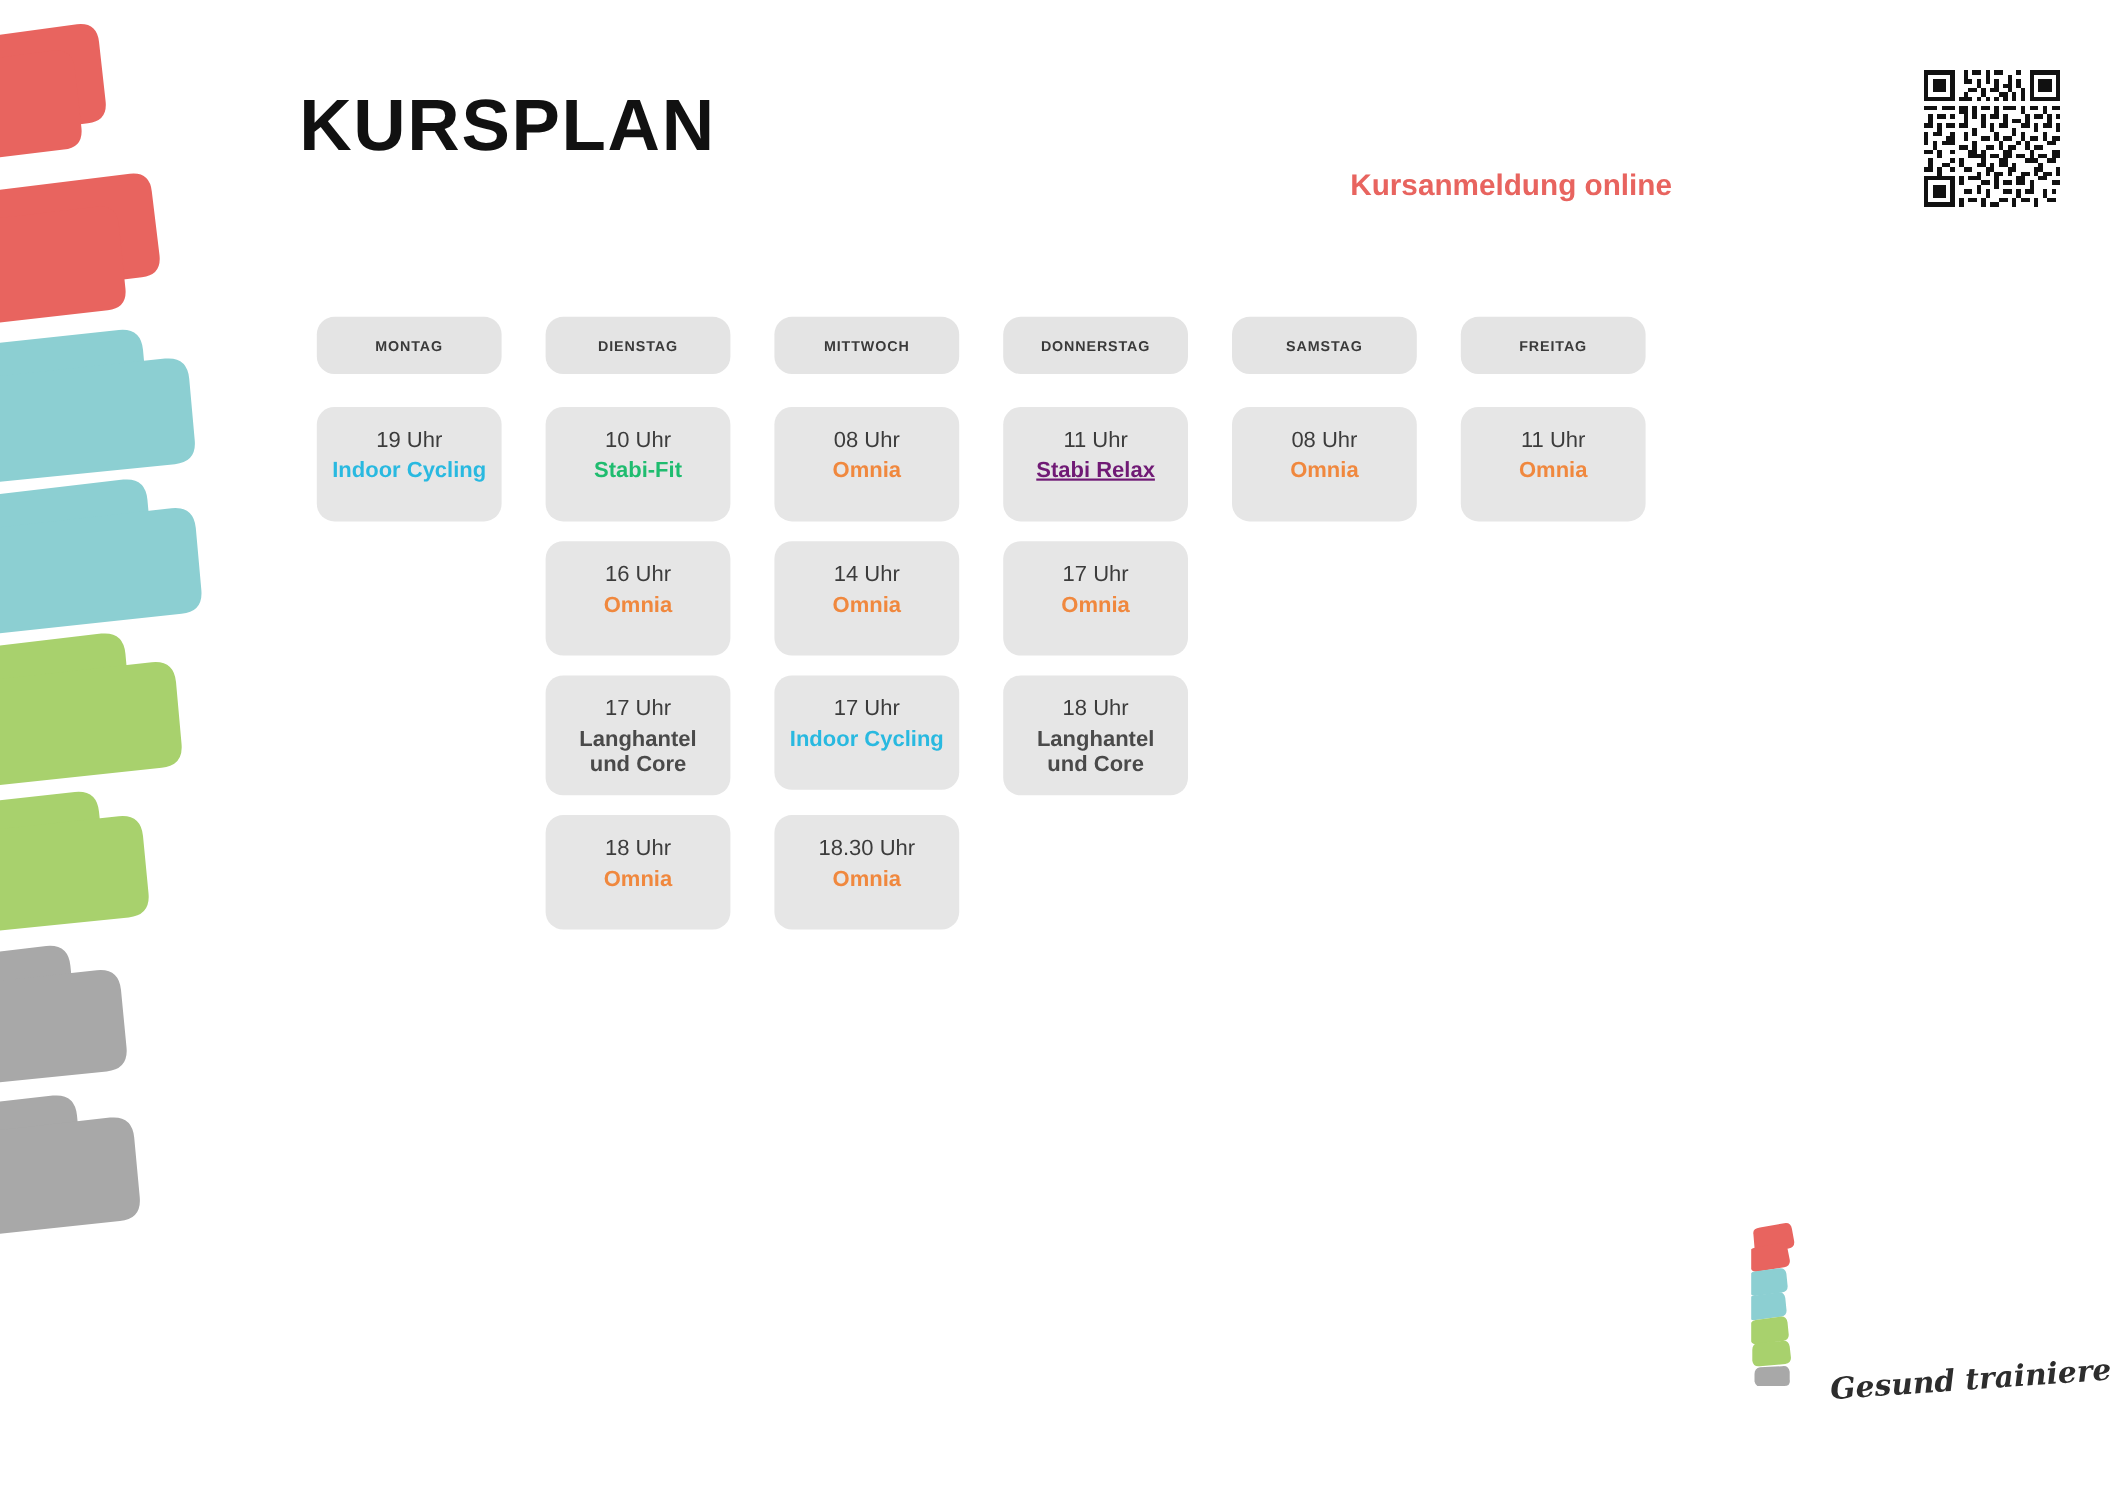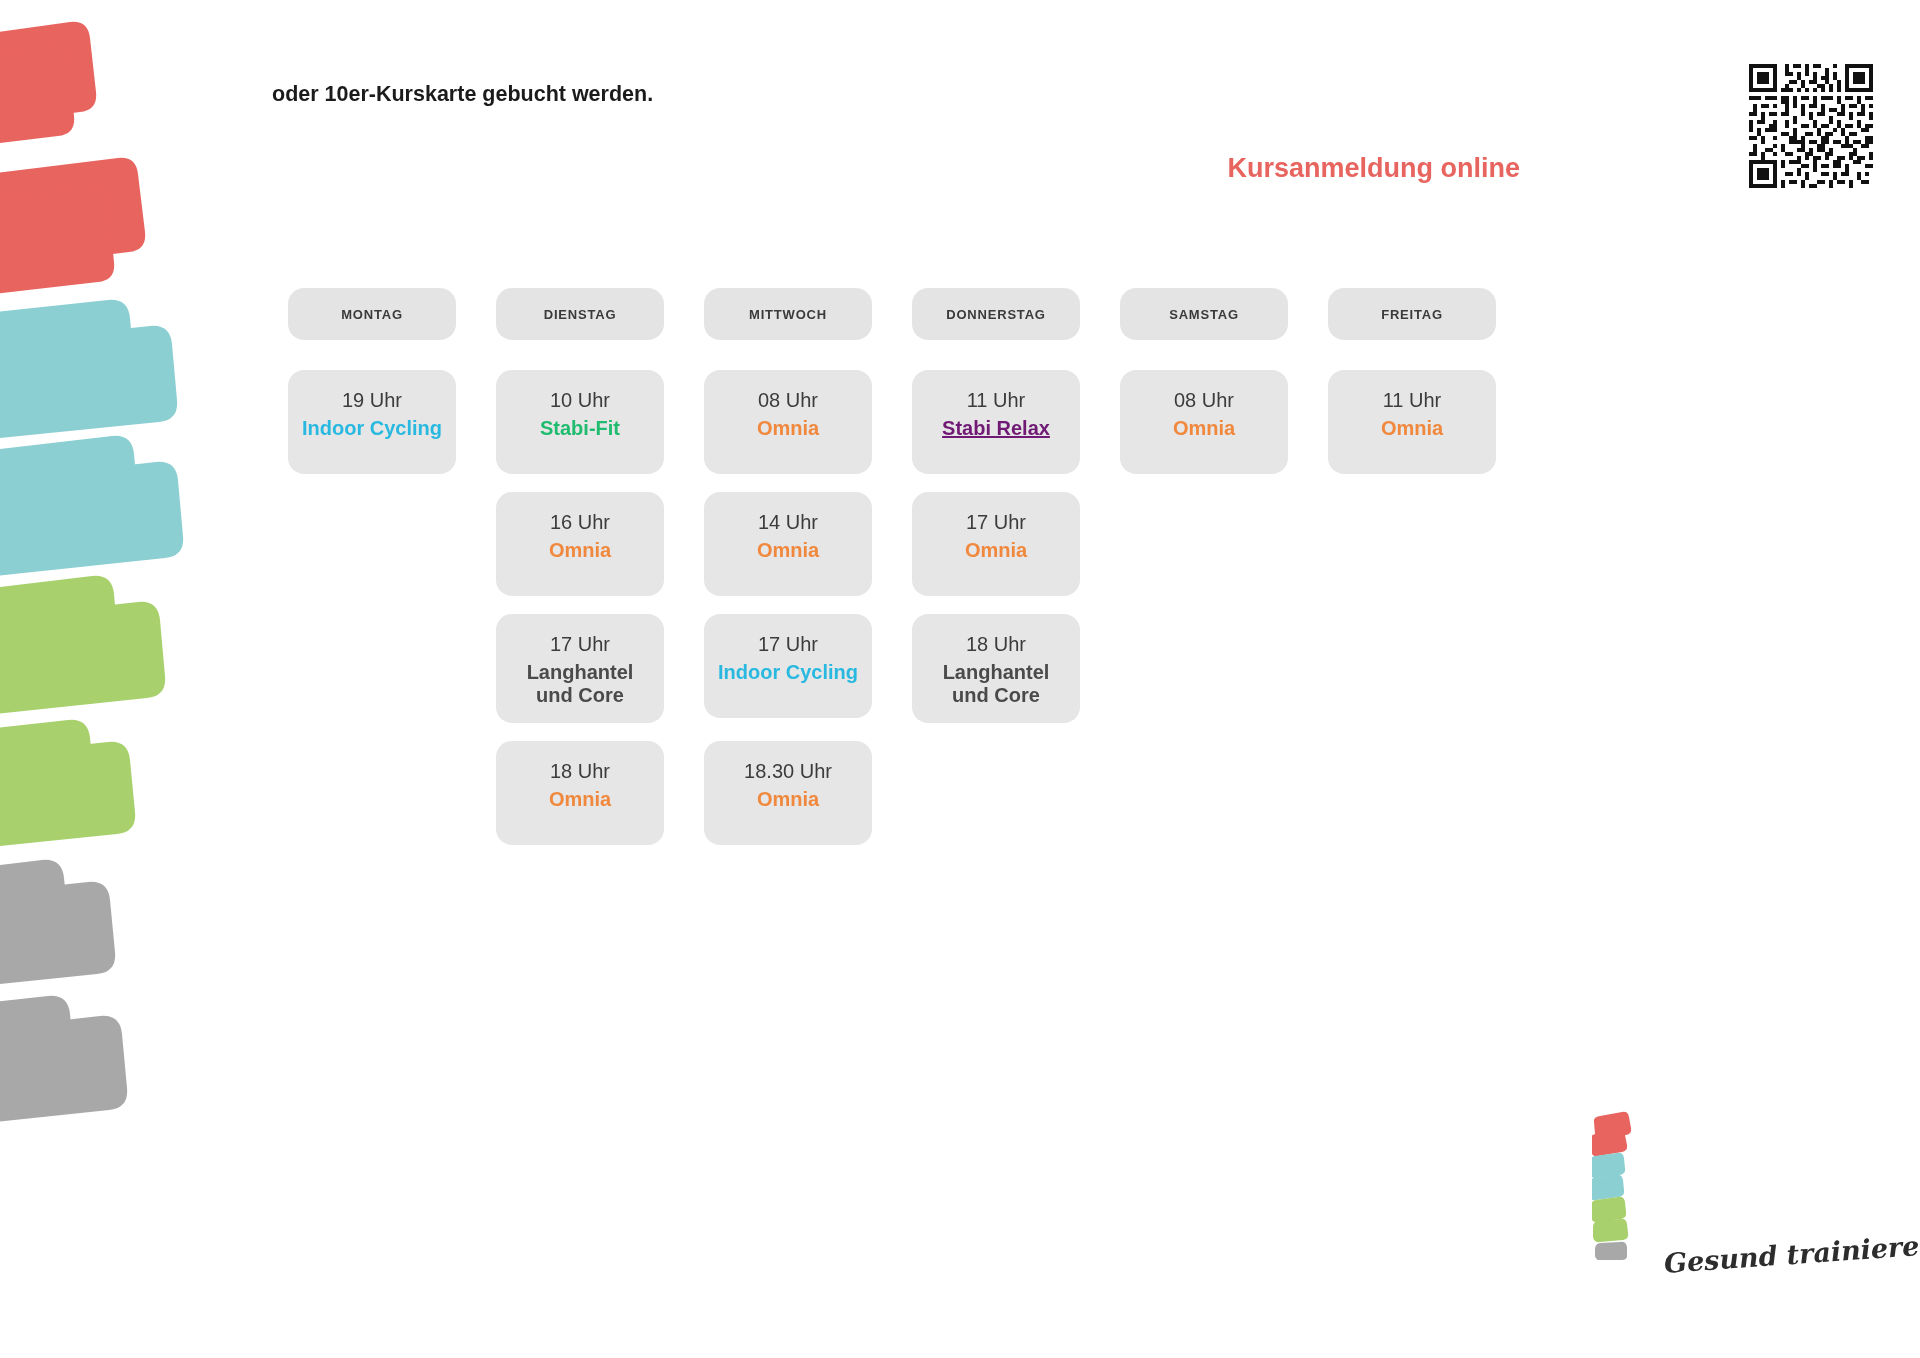--- a/index.html
+++ b/index.html
@@ -210,22 +210,22 @@
     <path d="M-60 872 L42 860 Q62 858 64 878 L70 938 Q72 958 52 960 L-60 972 Z" fill="#a8a8a8"></path>
     <path d="M-60 898 L88 882 Q108 880 110 900 L115 952 Q117 972 97 974 L-60 990 Z" fill="#a8a8a8"></path>
   </g>
   <g>
     <path d="M-60 1008 L48 996 Q68 994 70 1014 L76 1076 Q78 1096 58 1098 L-60 1110 Z" fill="#a8a8a8"></path>
     <path d="M-60 1034 L100 1016 Q120 1014 122 1034 L127 1088 Q129 1108 109 1110 L-60 1128 Z" fill="#a8a8a8"></path>
   </g>
 </svg>
 
 <div id="header">
+  <h1 id="page-title">KURSPLAN</h1>
   <div id="page-subtitle">
-    <div>oder 10er-Kurskarte gebucht werden.</div>
   </div>
 </div>
 
 <div id="signup-label">Kursanmeldung online</div>
 
 <div id="qr-code">
   <svg width="132" height="132" viewBox="0 0 33 33" shape-rendering="crispEdges" xmlns="http://www.w3.org/2000/svg">
     <rect width="33" height="33" fill="#ffffff"></rect>
     <g fill="#111111">
 

